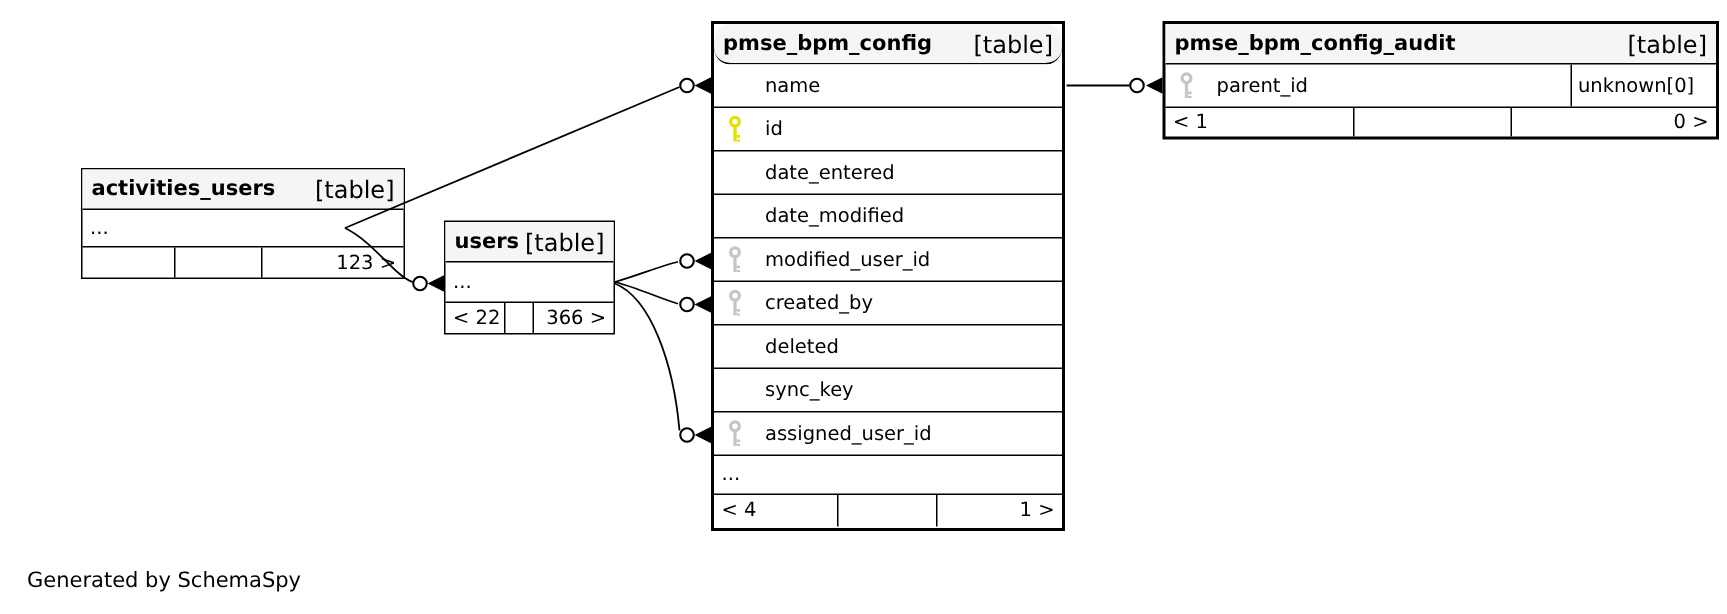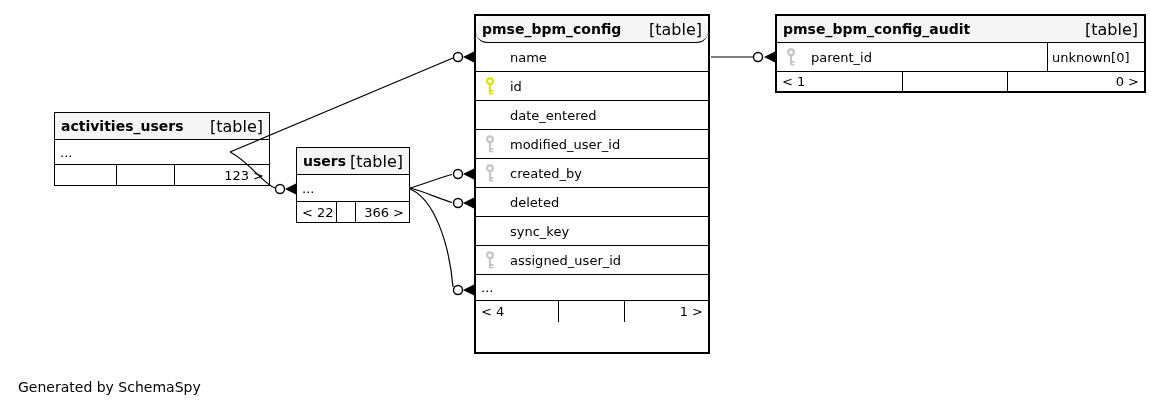--- a/index.html
+++ b/index.html
@@ -123,20 +123,24 @@
       </svg>
     </span>
     <span>id</span>
   </div>
 
   <div class="row">
     <span class="keyslot"></span>
     <span>date_entered</span>
   </div>
 
+  <div class="row">
+    <span class="keyslot"></span>
+    <span>date_modified</span>
+  </div>
 
   <div class="row">
     <span class="keyslot">
       <svg class="keyicon fk" width="10" height="19" viewBox="0 0 10 19">
         <circle class="keyring" cx="5" cy="4.2" r="2.9" fill="none" stroke-width="2.2"></circle>
         <rect class="keyfill" x="3.9" y="6.8" width="2.2" height="10.5"></rect>
         <rect class="keyfill" x="6" y="13" width="2.4" height="1.8"></rect>
         <rect class="keyfill" x="6" y="16" width="2.4" height="1.4"></rect>
       </svg>
     </span>

